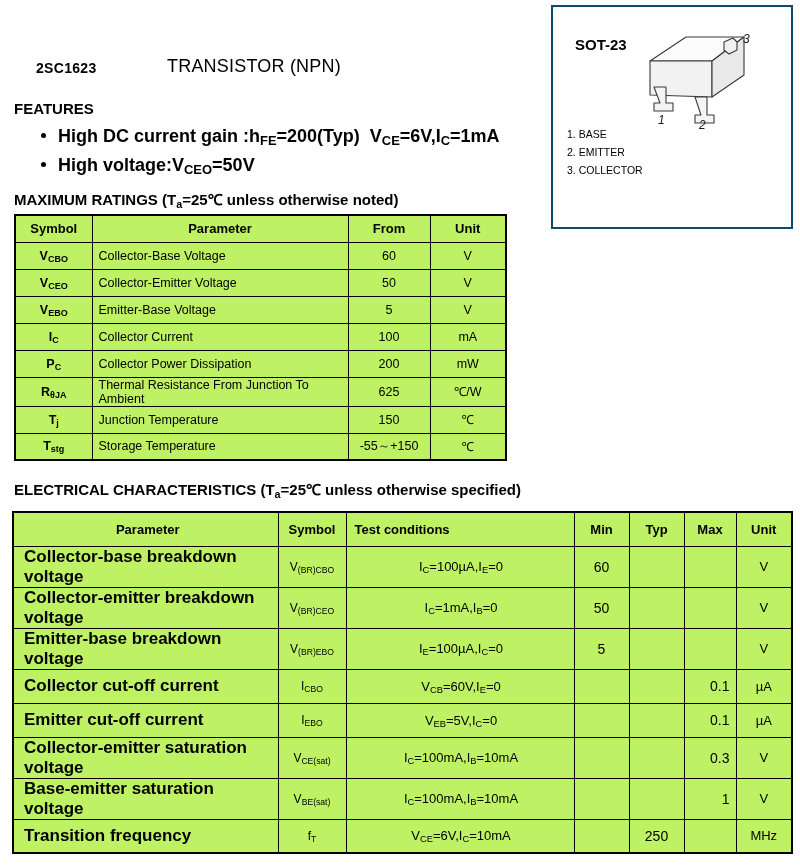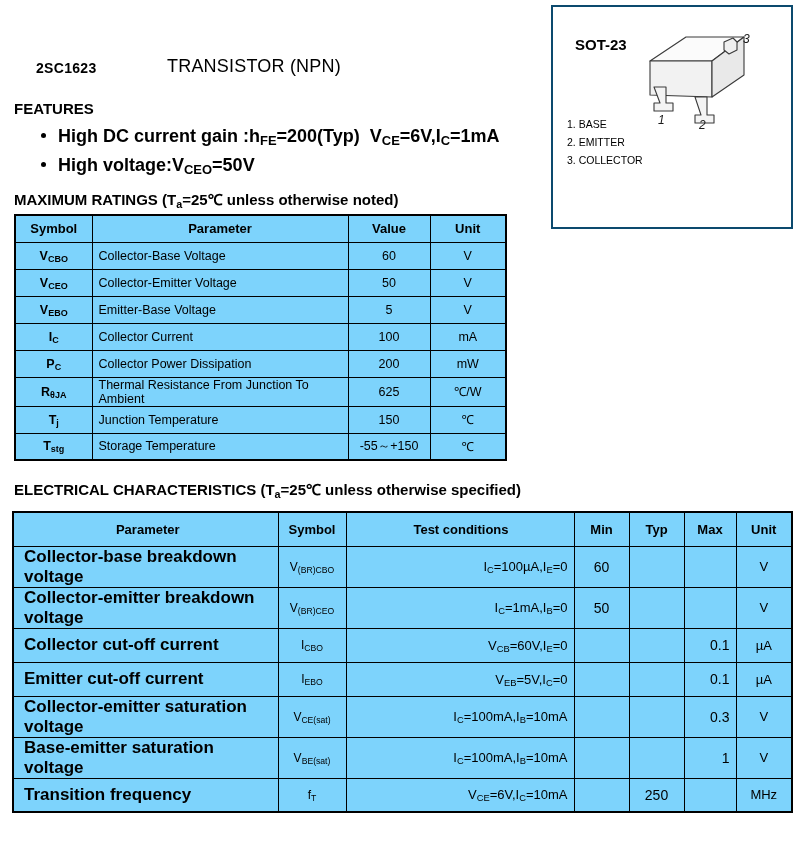--- a/index.html
+++ b/index.html
@@ -48,21 +48,21 @@
   #package-name {
     position: absolute;
     left: 22px;
     top: 29px;
     font-size: 15px;
     font-weight: bold;
   }
   #package-pinlist {
     position: absolute;
     left: 14px;
-    top: 108px;
+    top: 118px;
     font-size: 10.5px;
     line-height: 18px;
   }
   #package-drawing {
     position: absolute;
     left: 85px;
     top: 18px;
     width: 135px;
     height: 105px;
   }
@@ -104,21 +104,21 @@
     border-radius: 50%;
     background: #000;
   }
 
   sub { font-size: 0.72em; vertical-align: -0.25em; line-height: 0; }
 
   
   table.ds {
     position: absolute;
     border-collapse: collapse;
-    background: #7dd3fc;
+    background: #bef264;
     table-layout: fixed;
   }
   table.ds td, table.ds th {
     border: 1px solid #000;
     padding: 0 6px;
     font-size: 12.5px;
     font-weight: normal;
     vertical-align: middle;
     box-sizing: border-box;
   }
@@ -145,28 +145,28 @@
   
   #elec-table {
     left: 12px;
     top: 511px;
     width: 781px;
     border: 2px solid #000;
   }
   #elec-table td, #elec-table th { height: 34px; }
   #elec-table .e-param { width: 265px; text-align: left; font-weight: bold; font-size: 17px; padding-left: 10px; }
   #elec-table .e-sym   { width: 68px; text-align: center; font-size: 12px; }
-  #elec-table .e-cond  { width: 228px; text-align: right; font-size: 13px; padding-left: 8px; }
+  #elec-table .e-cond  { width: 228px; text-align: center; font-size: 13px; padding-left: 8px; }
   #elec-table .e-min   { width: 55px; text-align: center; font-size: 14px; }
   #elec-table .e-typ   { width: 55px; text-align: center; font-size: 14px; }
   #elec-table .e-max   { width: 52px; text-align: right; font-size: 14px; }
   #elec-table .e-unit  { width: 56px; text-align: center; font-size: 13px; }
   #elec-table tr.hdr th { font-weight: bold; font-size: 13px; }
   #elec-table tr.hdr th.e-param { text-align: center; }
-  #elec-table tr.hdr th.e-cond { text-align: center; }
+  #elec-table tr.hdr th.e-cond { text-align: left; }
   #elec-table tr.hdr th.e-sym,
   #elec-table tr.hdr th.e-min,
   #elec-table tr.hdr th.e-typ,
   #elec-table tr.hdr th.e-max,
   #elec-table tr.hdr th.e-unit { text-align: center; }
 </style>
 </head>
 <body>
 
 <div id="part-title">2SC1623</div>
@@ -210,21 +210,21 @@
   <li>High voltage:V<sub>CEO</sub>=50V</li>
 </ul>
 
 <div class="section-heading" id="maxratings-heading">MAXIMUM RATINGS (T<sub>a</sub>=25℃ unless otherwise noted)</div>
 
 <table class="ds" id="maxratings-table">
   <tbody>
     <tr class="hdr">
       <th class="c-symbol">Symbol</th>
       <th class="c-param">Parameter</th>
-      <th class="c-value">Value</th>
+      <th class="c-value">From</th>
       <th class="c-unit">Unit</th>
     </tr>
     <tr>
       <td class="c-symbol">V<sub>CBO</sub></td>
       <td class="c-param">Collector-Base Voltage</td>
       <td class="c-value">60</td>
       <td class="c-unit">V</td>
     </tr>
     <tr>
       <td class="c-symbol">V<sub>CEO</sub></td>
@@ -296,20 +296,29 @@
     <tr>
       <td class="e-param">Collector-emitter breakdown voltage</td>
       <td class="e-sym">V<sub>(BR)CEO</sub></td>
       <td class="e-cond">I<sub>C</sub>=1mA,I<sub>B</sub>=0</td>
       <td class="e-min">50</td>
       <td class="e-typ"></td>
       <td class="e-max"></td>
       <td class="e-unit">V</td>
     </tr>
     <tr>
+      <td class="e-param">Emitter-base breakdown voltage</td>
+      <td class="e-sym">V<sub>(BR)EBO</sub></td>
+      <td class="e-cond">I<sub>E</sub>=100µA,I<sub>C</sub>=0</td>
+      <td class="e-min">5</td>
+      <td class="e-typ"></td>
+      <td class="e-max"></td>
+      <td class="e-unit">V</td>
+    </tr>
+    <tr>
       <td class="e-param">Collector cut-off current</td>
       <td class="e-sym">I<sub>CBO</sub></td>
       <td class="e-cond">V<sub>CB</sub>=60V,I<sub>E</sub>=0</td>
       <td class="e-min"></td>
       <td class="e-typ"></td>
       <td class="e-max">0.1</td>
       <td class="e-unit">µA</td>
     </tr>
     <tr>
       <td class="e-param">Emitter cut-off current</td>

